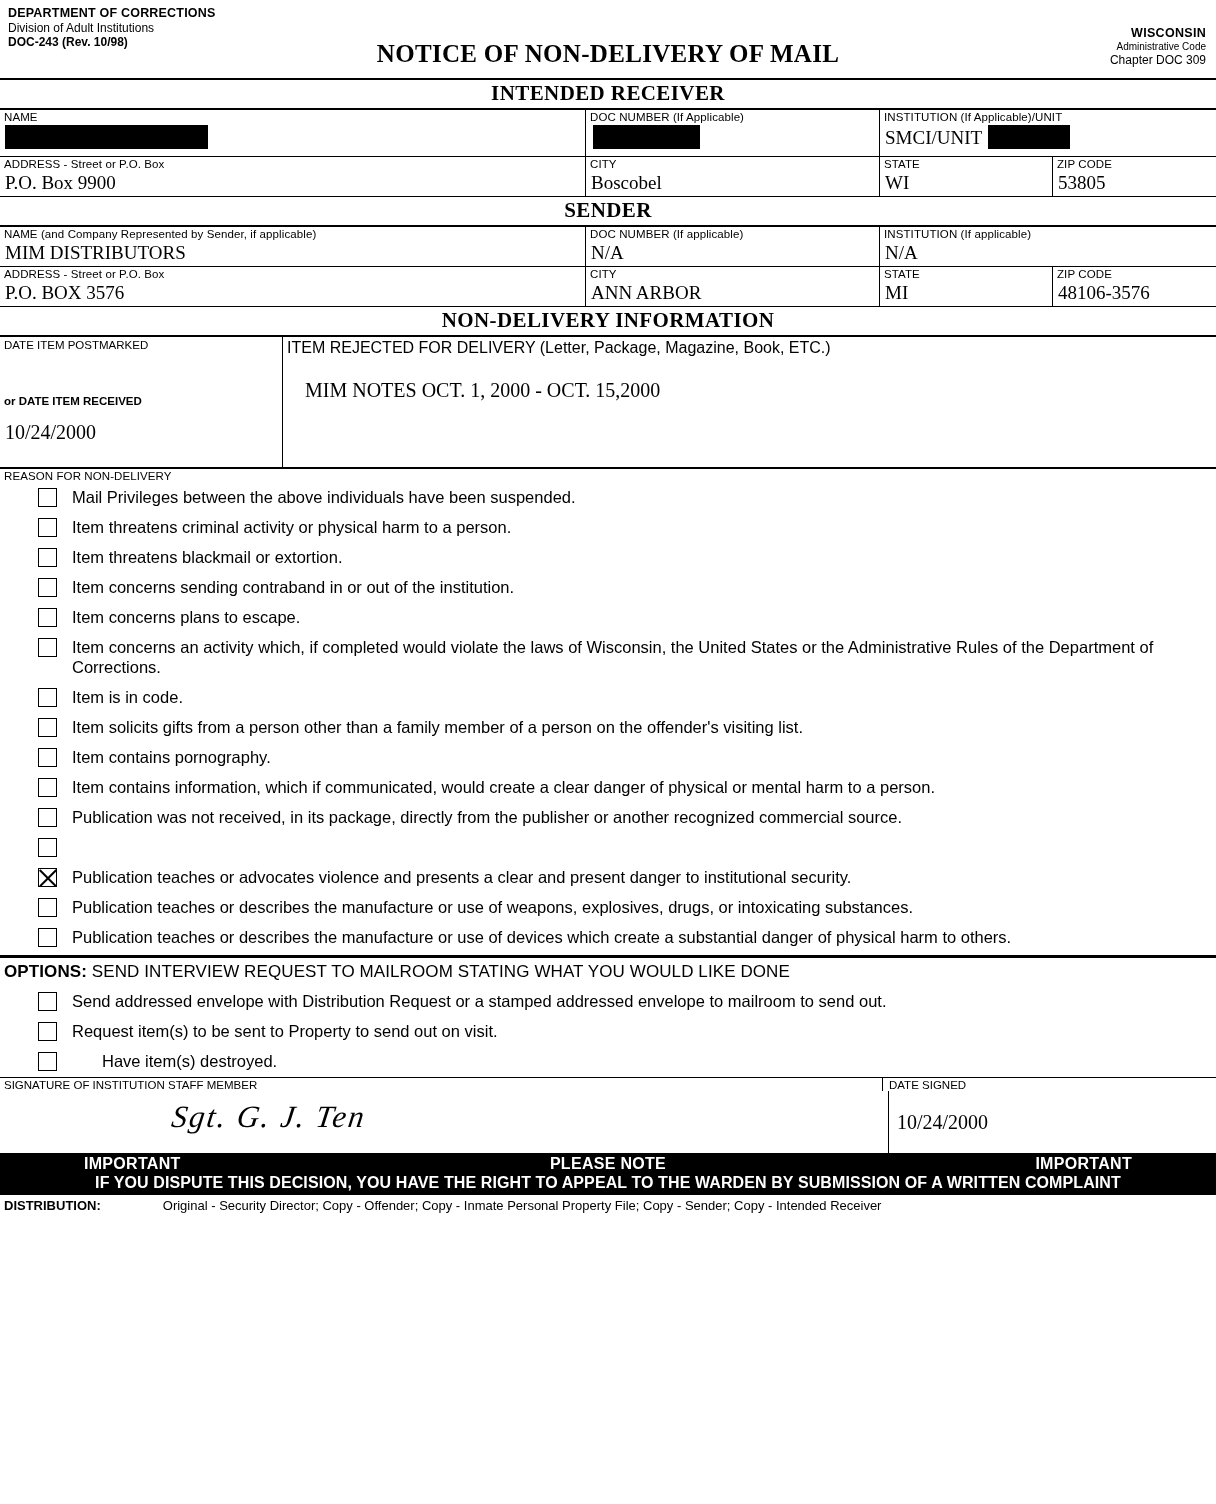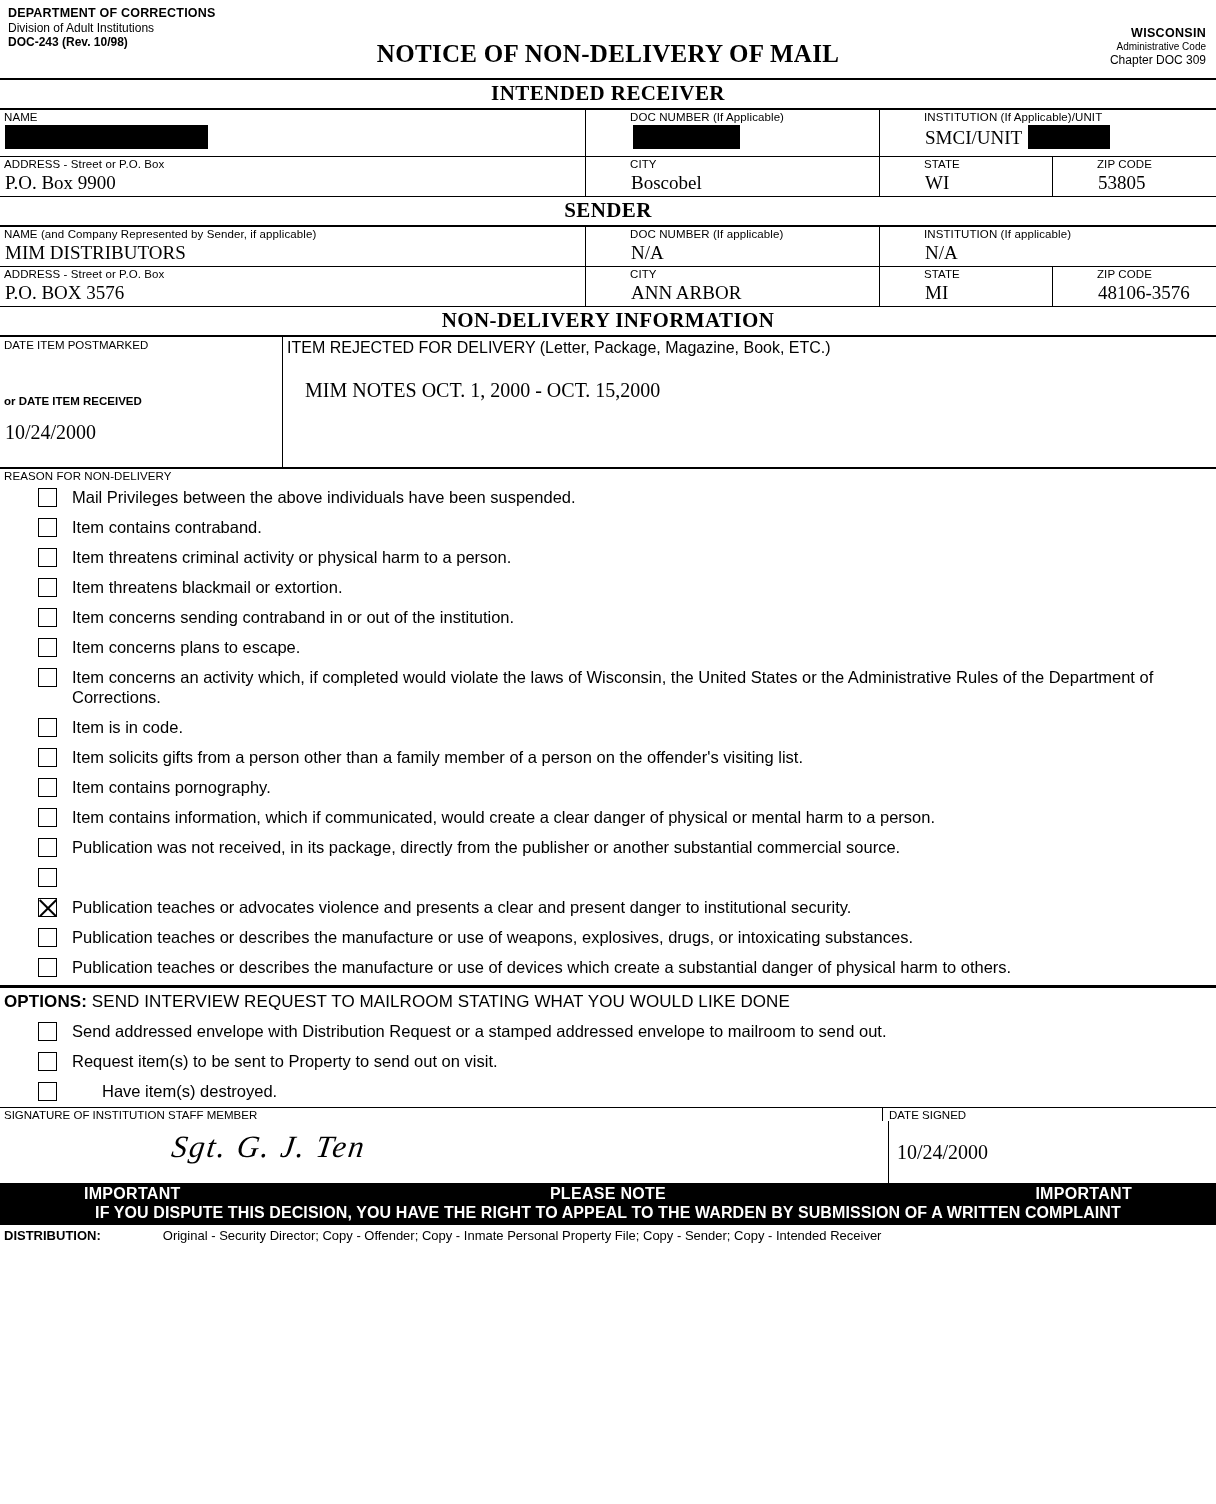--- a/index.html
+++ b/index.html
@@ -74,21 +74,21 @@
   .row {
     display: flex;
     border-bottom: 1.5px solid #000;
   }
   .cell {
     position: relative;
     box-sizing: border-box;
     padding: 0;
     min-height: 34px;
   }
-  .cell + .cell { border-left: 1.5px solid #000; padding-left: 40px; }
+  .cell + .cell { border-left: 1.5px solid #000; }
   .cap {
     font-size: 11.5px;
     line-height: 13px;
     padding: 1px 0 0 4px;
     white-space: nowrap;
     letter-spacing: .1px;
   }
   .val {
     font-family: "Liberation Serif", serif;
     font-size: 19px;
@@ -366,24 +366,20 @@
 
   <div class="reason-head">REASON FOR NON-DELIVERY</div>
 
   <div class="reasons">
     <div class="opt">
       <div class="box"></div>
       <div class="otext">Mail Privileges between the above individuals have been suspended.</div>
     </div>
     <div class="opt">
       <div class="box"></div>
-      <div class="otext">Item contains contraband.</div>
-    </div>
-    <div class="opt">
-      <div class="box"></div>
       <div class="otext">Item threatens criminal activity or physical harm to a person.</div>
     </div>
     <div class="opt">
       <div class="box"></div>
       <div class="otext">Item threatens blackmail or extortion.</div>
     </div>
     <div class="opt">
       <div class="box"></div>
       <div class="otext">Item concerns sending contraband in or out of the institution.</div>
     </div>
@@ -406,21 +402,21 @@
     <div class="opt">
       <div class="box"></div>
       <div class="otext">Item contains pornography.</div>
     </div>
     <div class="opt">
       <div class="box"></div>
       <div class="otext">Item contains information, which if communicated, would create a clear danger of physical or mental harm to a person.</div>
     </div>
     <div class="opt">
       <div class="box"></div>
-      <div class="otext">Publication was not received, in its package, directly from the publisher or another substantial commercial source.</div>
+      <div class="otext">Publication was not received, in its package, directly from the publisher or another recognized commercial source.</div>
     </div>
     <div class="opt">
       <div class="box"></div>
     </div>
     <div class="opt">
       <div class="box checked"></div>
       <div class="otext">Publication teaches or advocates violence and presents a clear and present danger to institutional security.</div>
     </div>
     <div class="opt">
       <div class="box"></div>

